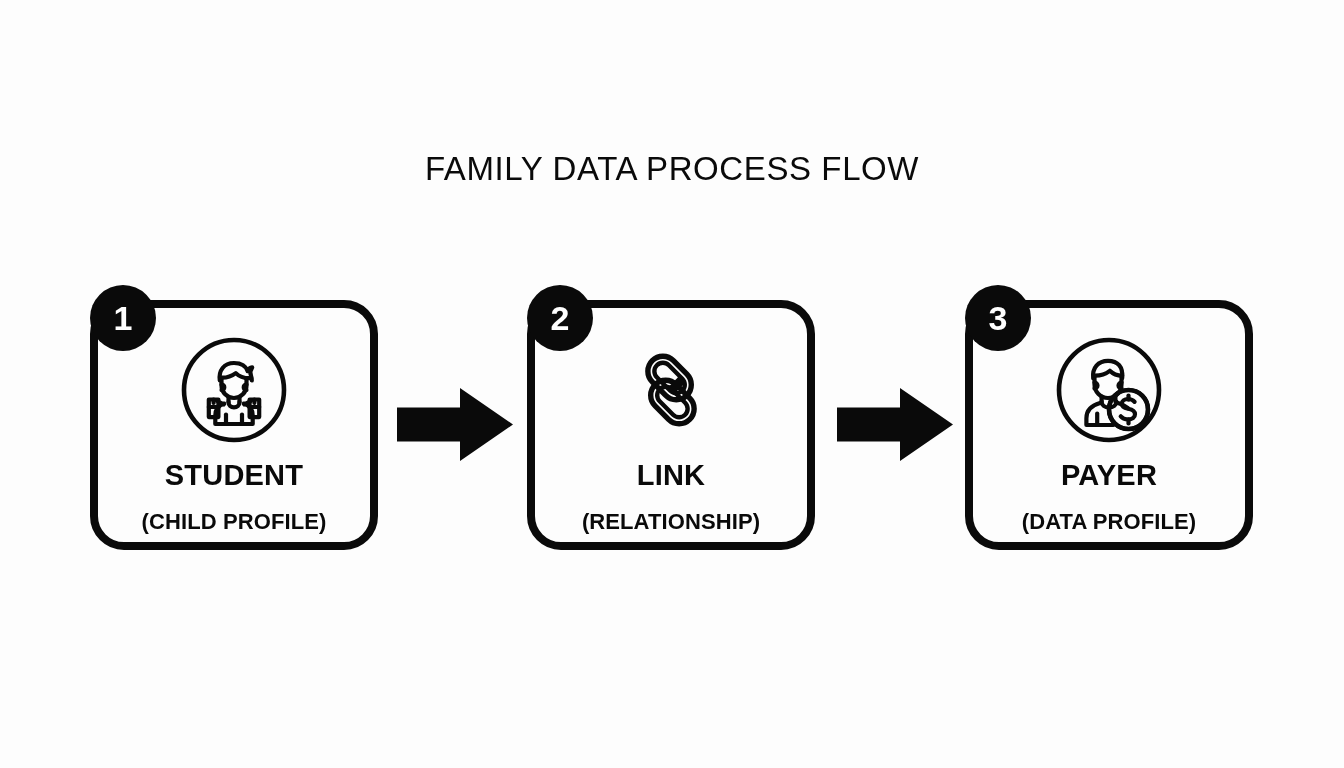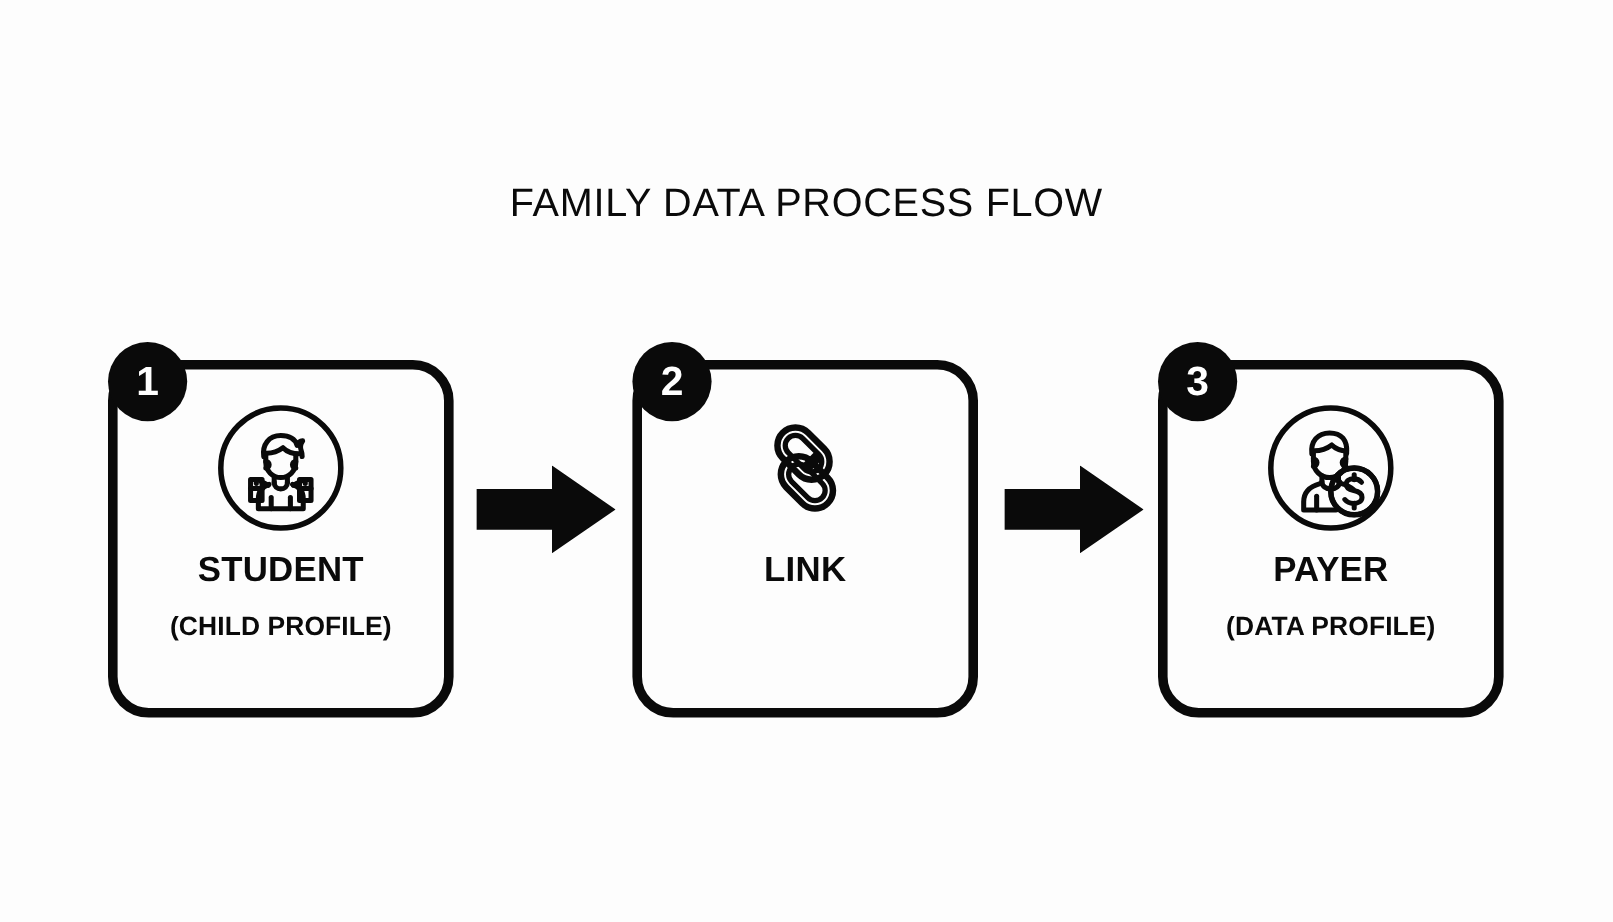--- a/index.html
+++ b/index.html
@@ -26,21 +26,21 @@
     line-height:1;
     white-space:nowrap;
     font-stretch:condensed;
   }
 
   
   .flow{position:absolute;left:0;top:0;width:1344px;height:768px;}
 
   .card{
     position:absolute;
-    width:288px;height:298px;
+    width:288px;height:250px;
     box-sizing:border-box;
     border:8px solid #0a0a0a;
     border-radius:34px;
     background:#fdfdfd;
   }
   .card.c1{left:90px;top:300px;}
   .card.c2{left:527px;top:300px;}
   .card.c3{left:965px;top:300px;}
 
   .badge{
@@ -181,20 +181,21 @@
             </g>
           </g>
 
           <g transform="rotate(-45 54 54)">
             <rect x="53" y="50" width="17" height="9" fill="#0a0a0a"></rect>
           </g>
         </svg>
       </div>
       <div class="labels">
         <div class="label-main">LINK</div>
+        <div class="label-sub">(RELATIONSHIP)</div>
       </div>
     </div>
     <div class="badge b2">2</div>
 
     <div class="arrow a2">
       <svg width="116" height="73" viewBox="0 0 116 73">
         <path d="M0 19.5 H63 V0 L116 36.5 L63 73 V53.5 H0 Z" fill="#0a0a0a"></path>
       </svg>
     </div>
 

